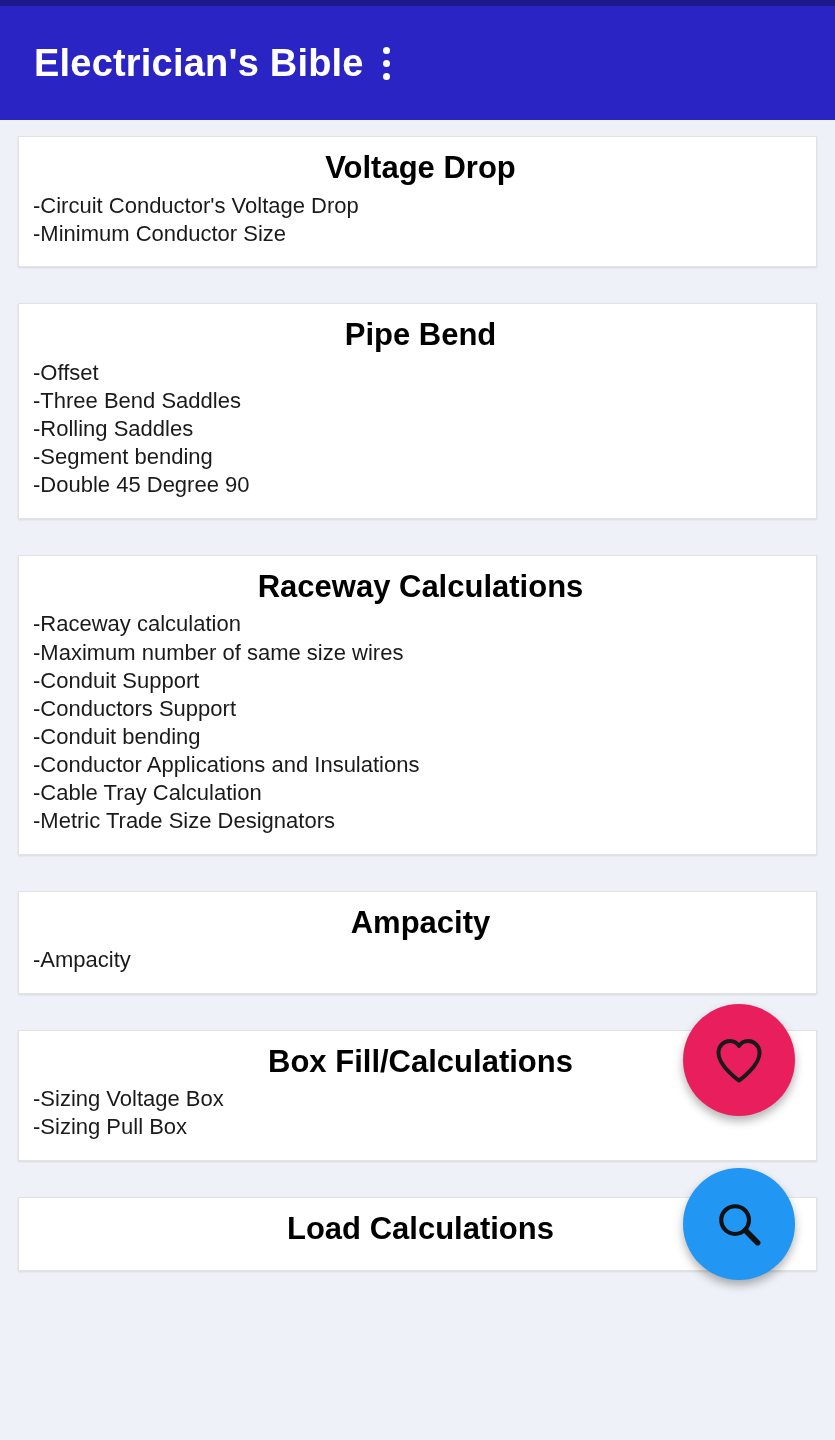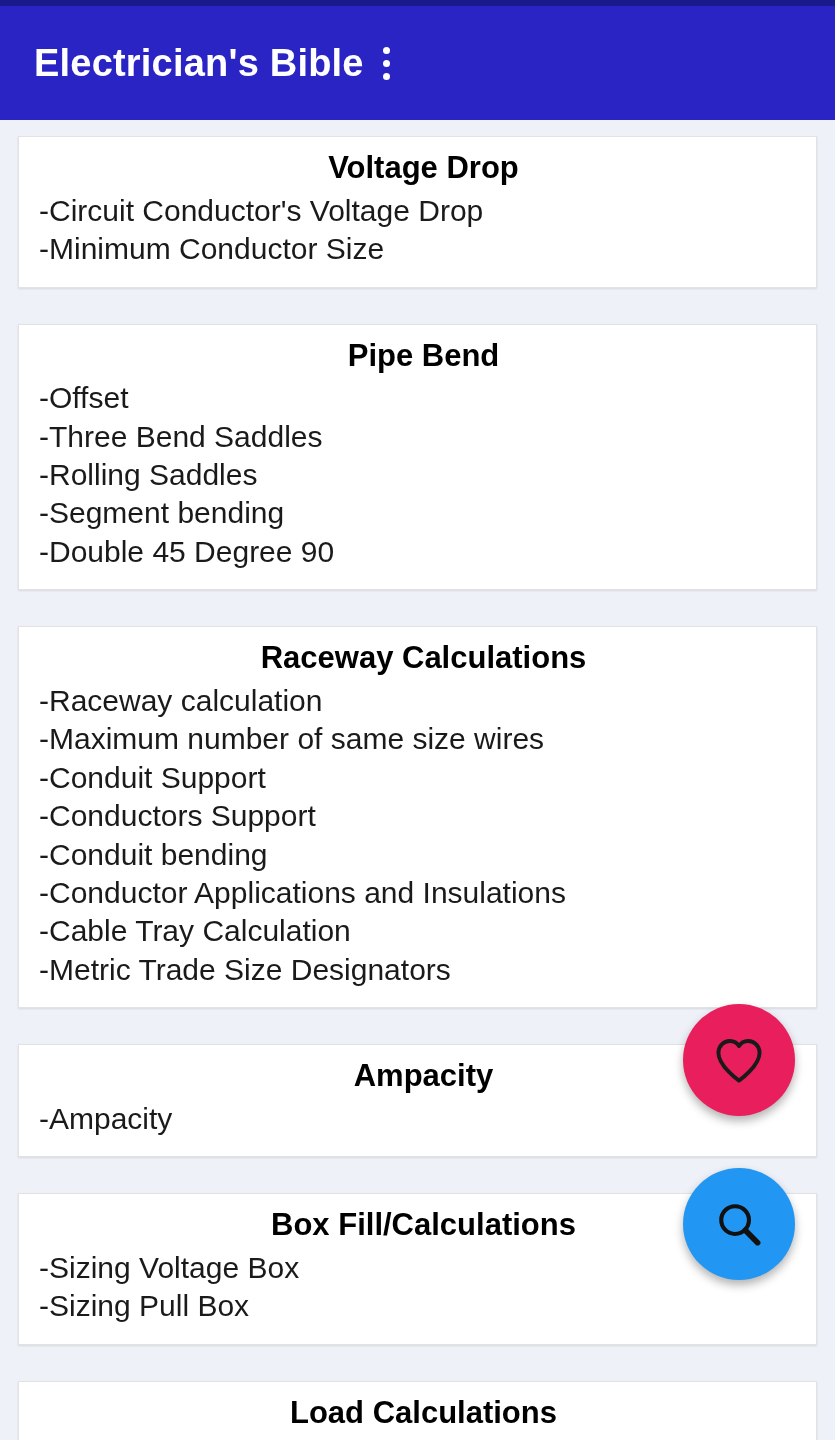--- a/index.html
+++ b/index.html
@@ -64,36 +64,36 @@
     right: 0;
     bottom: 0;
     overflow: hidden;
     padding: 16px 18px 0 18px;
   }
   .card {
     background: #ffffff;
     border: 1px solid #e2e2e2;
     box-shadow: 0 1px 2px rgba(0,0,0,0.10);
     margin-bottom: 36px;
-    padding: 12px 0 18px 12px;
+    padding: 12px 0 18px 6px;
   }
   .card-title {
     text-align: center;
     font-size: 31px;
     font-weight: bold;
     color: #000000;
     line-height: 1.25;
     margin-bottom: 4px;
   }
   .card-list {
     list-style: none;
     padding: 0 0 0 8px;
   }
   .card-list li {
-    font-size: 30px;
+    font-size: 22px;
     color: #1a1a1a;
     line-height: 1.28;
     white-space: nowrap;
   }
   
   .fab {
     position: absolute;
     width: 112px;
     height: 112px;
     border-radius: 50%;

